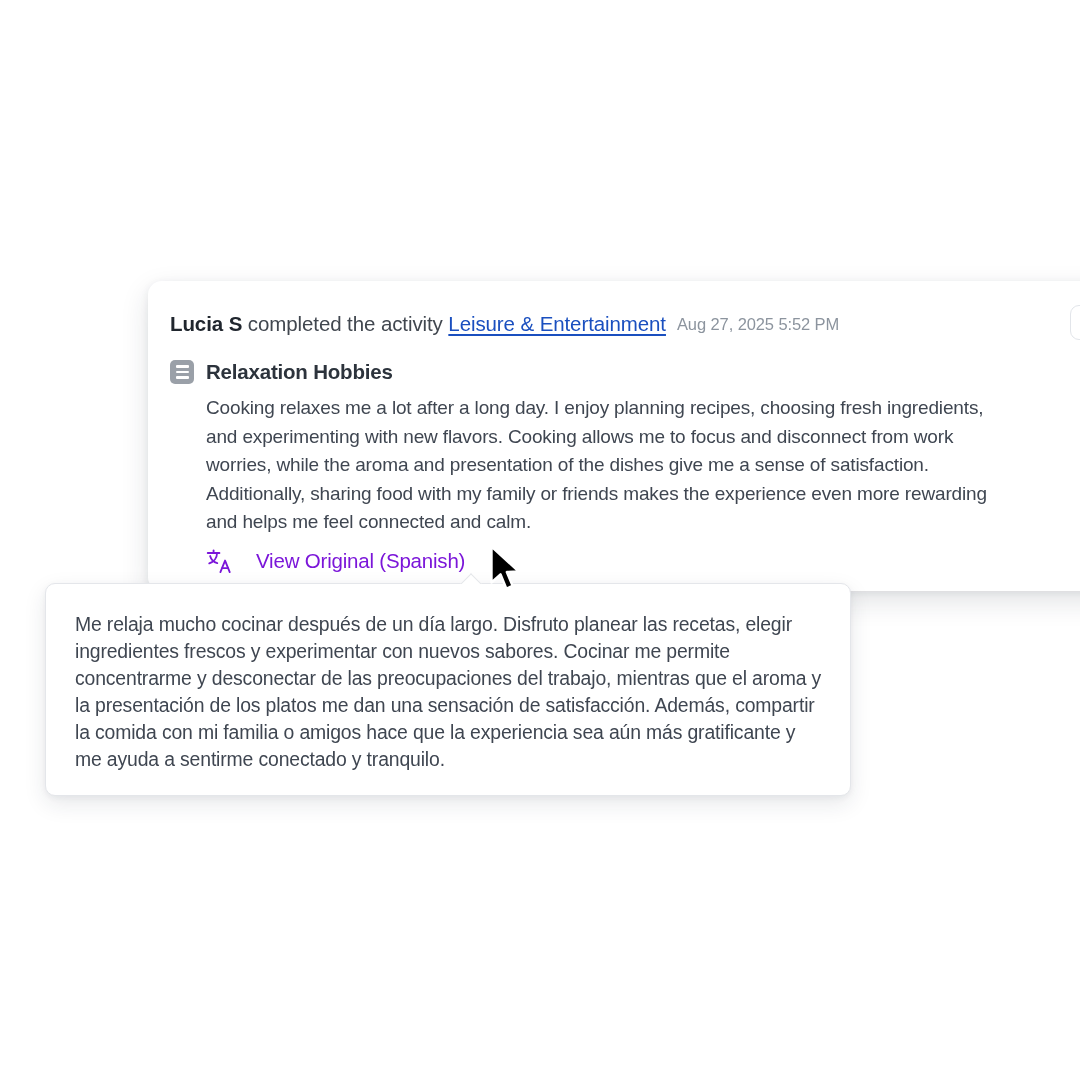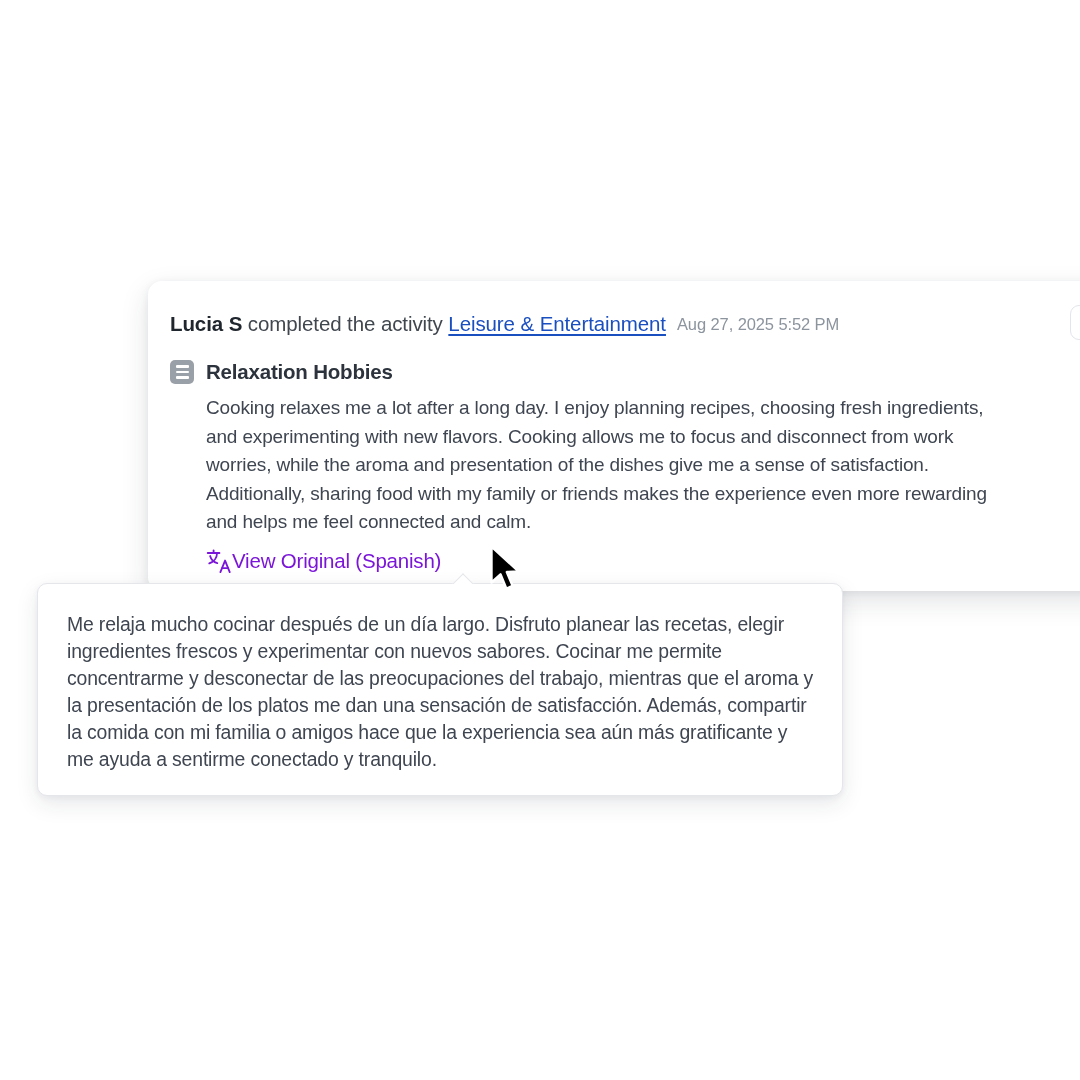--- a/index.html
+++ b/index.html
@@ -136,38 +136,38 @@
     line-height: 28.6px;
     color: #3f4651;
     letter-spacing: -0.15px;
   }
 
   .translate-link {
     margin-top: 11px;
     margin-left: 36px;
     display: inline-flex;
     align-items: center;
-    gap: 0;
+    gap: 24px;
     color: #7b16d9;
     font-size: 20.5px;
     letter-spacing: -0.2px;
     cursor: pointer;
     user-select: none;
   }
   .translate-icon {
     width: 26px;
     height: 26px;
     flex: none;
     display: block;
   }
 
   
   .tooltip {
     position: absolute;
-    left: 37px;
+    left: 45px;
     top: 583px;
     width: 806px;
     height: 213px;
     background: #ffffff;
     border: 1px solid #e4e6ea;
     border-radius: 10px;
     box-shadow: 0 8px 22px rgba(28, 36, 56, 0.10),
                 0 2px 6px rgba(28, 36, 56, 0.05);
   }
   .tooltip-text {

